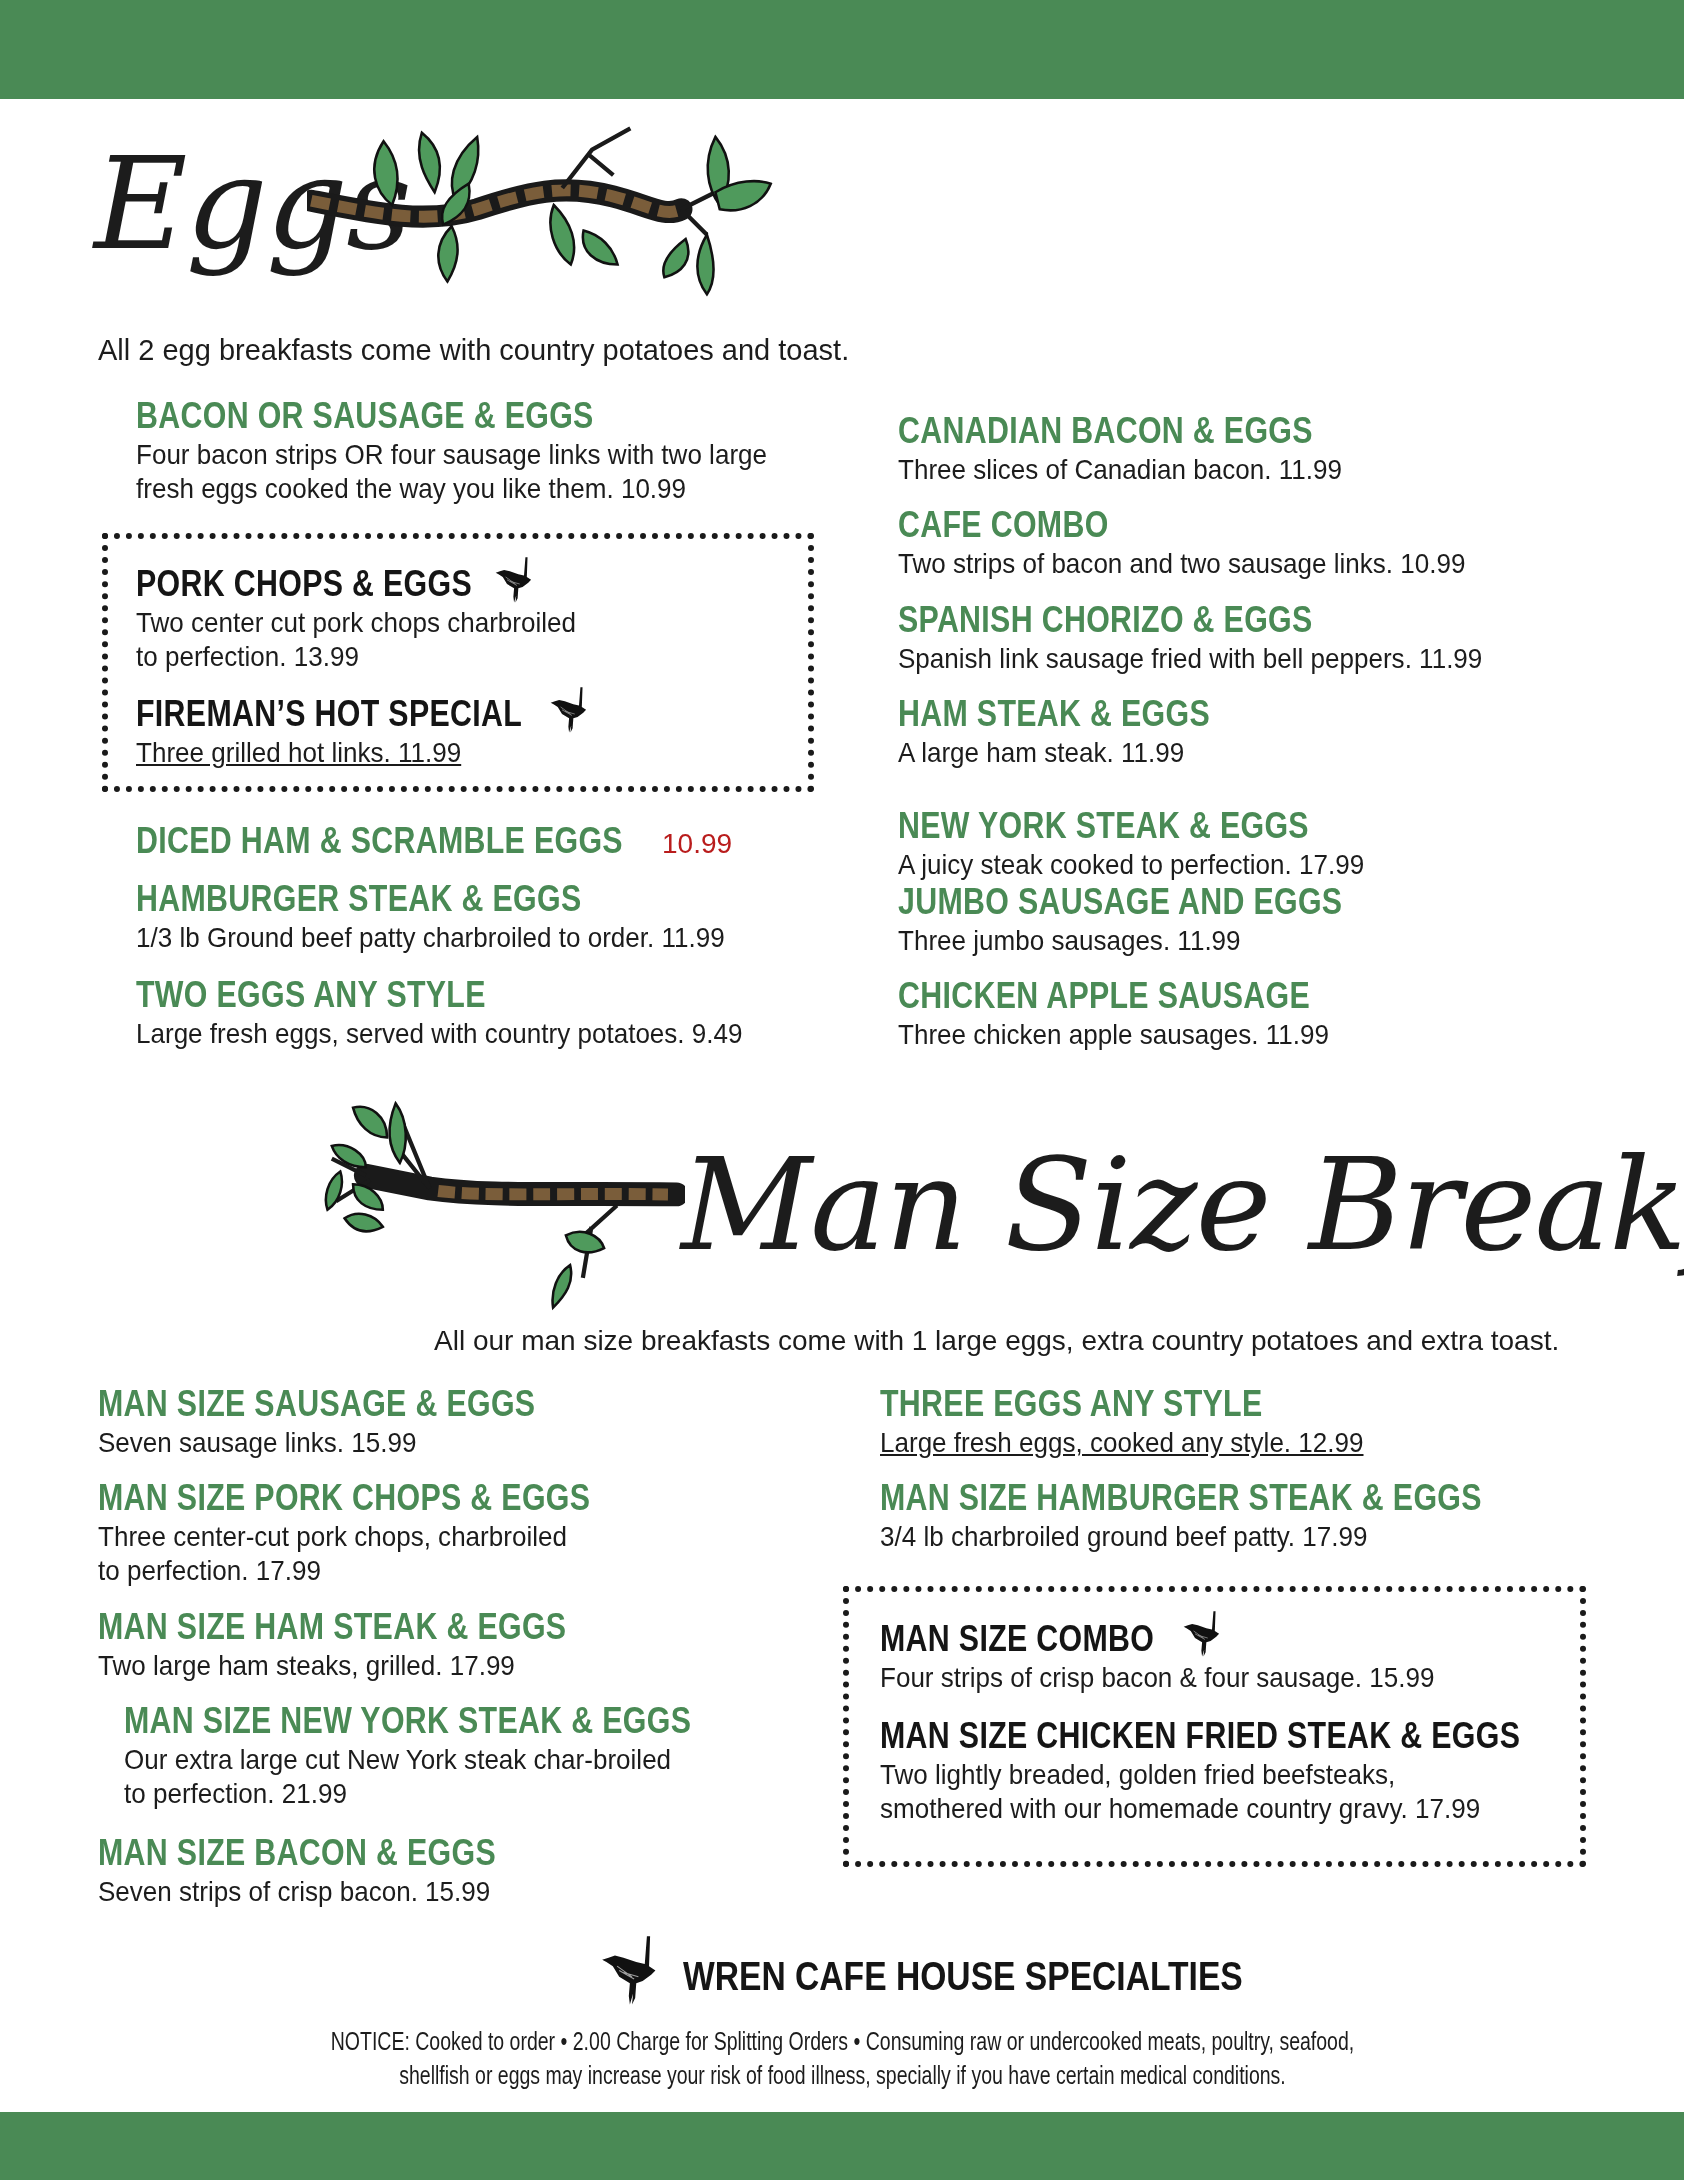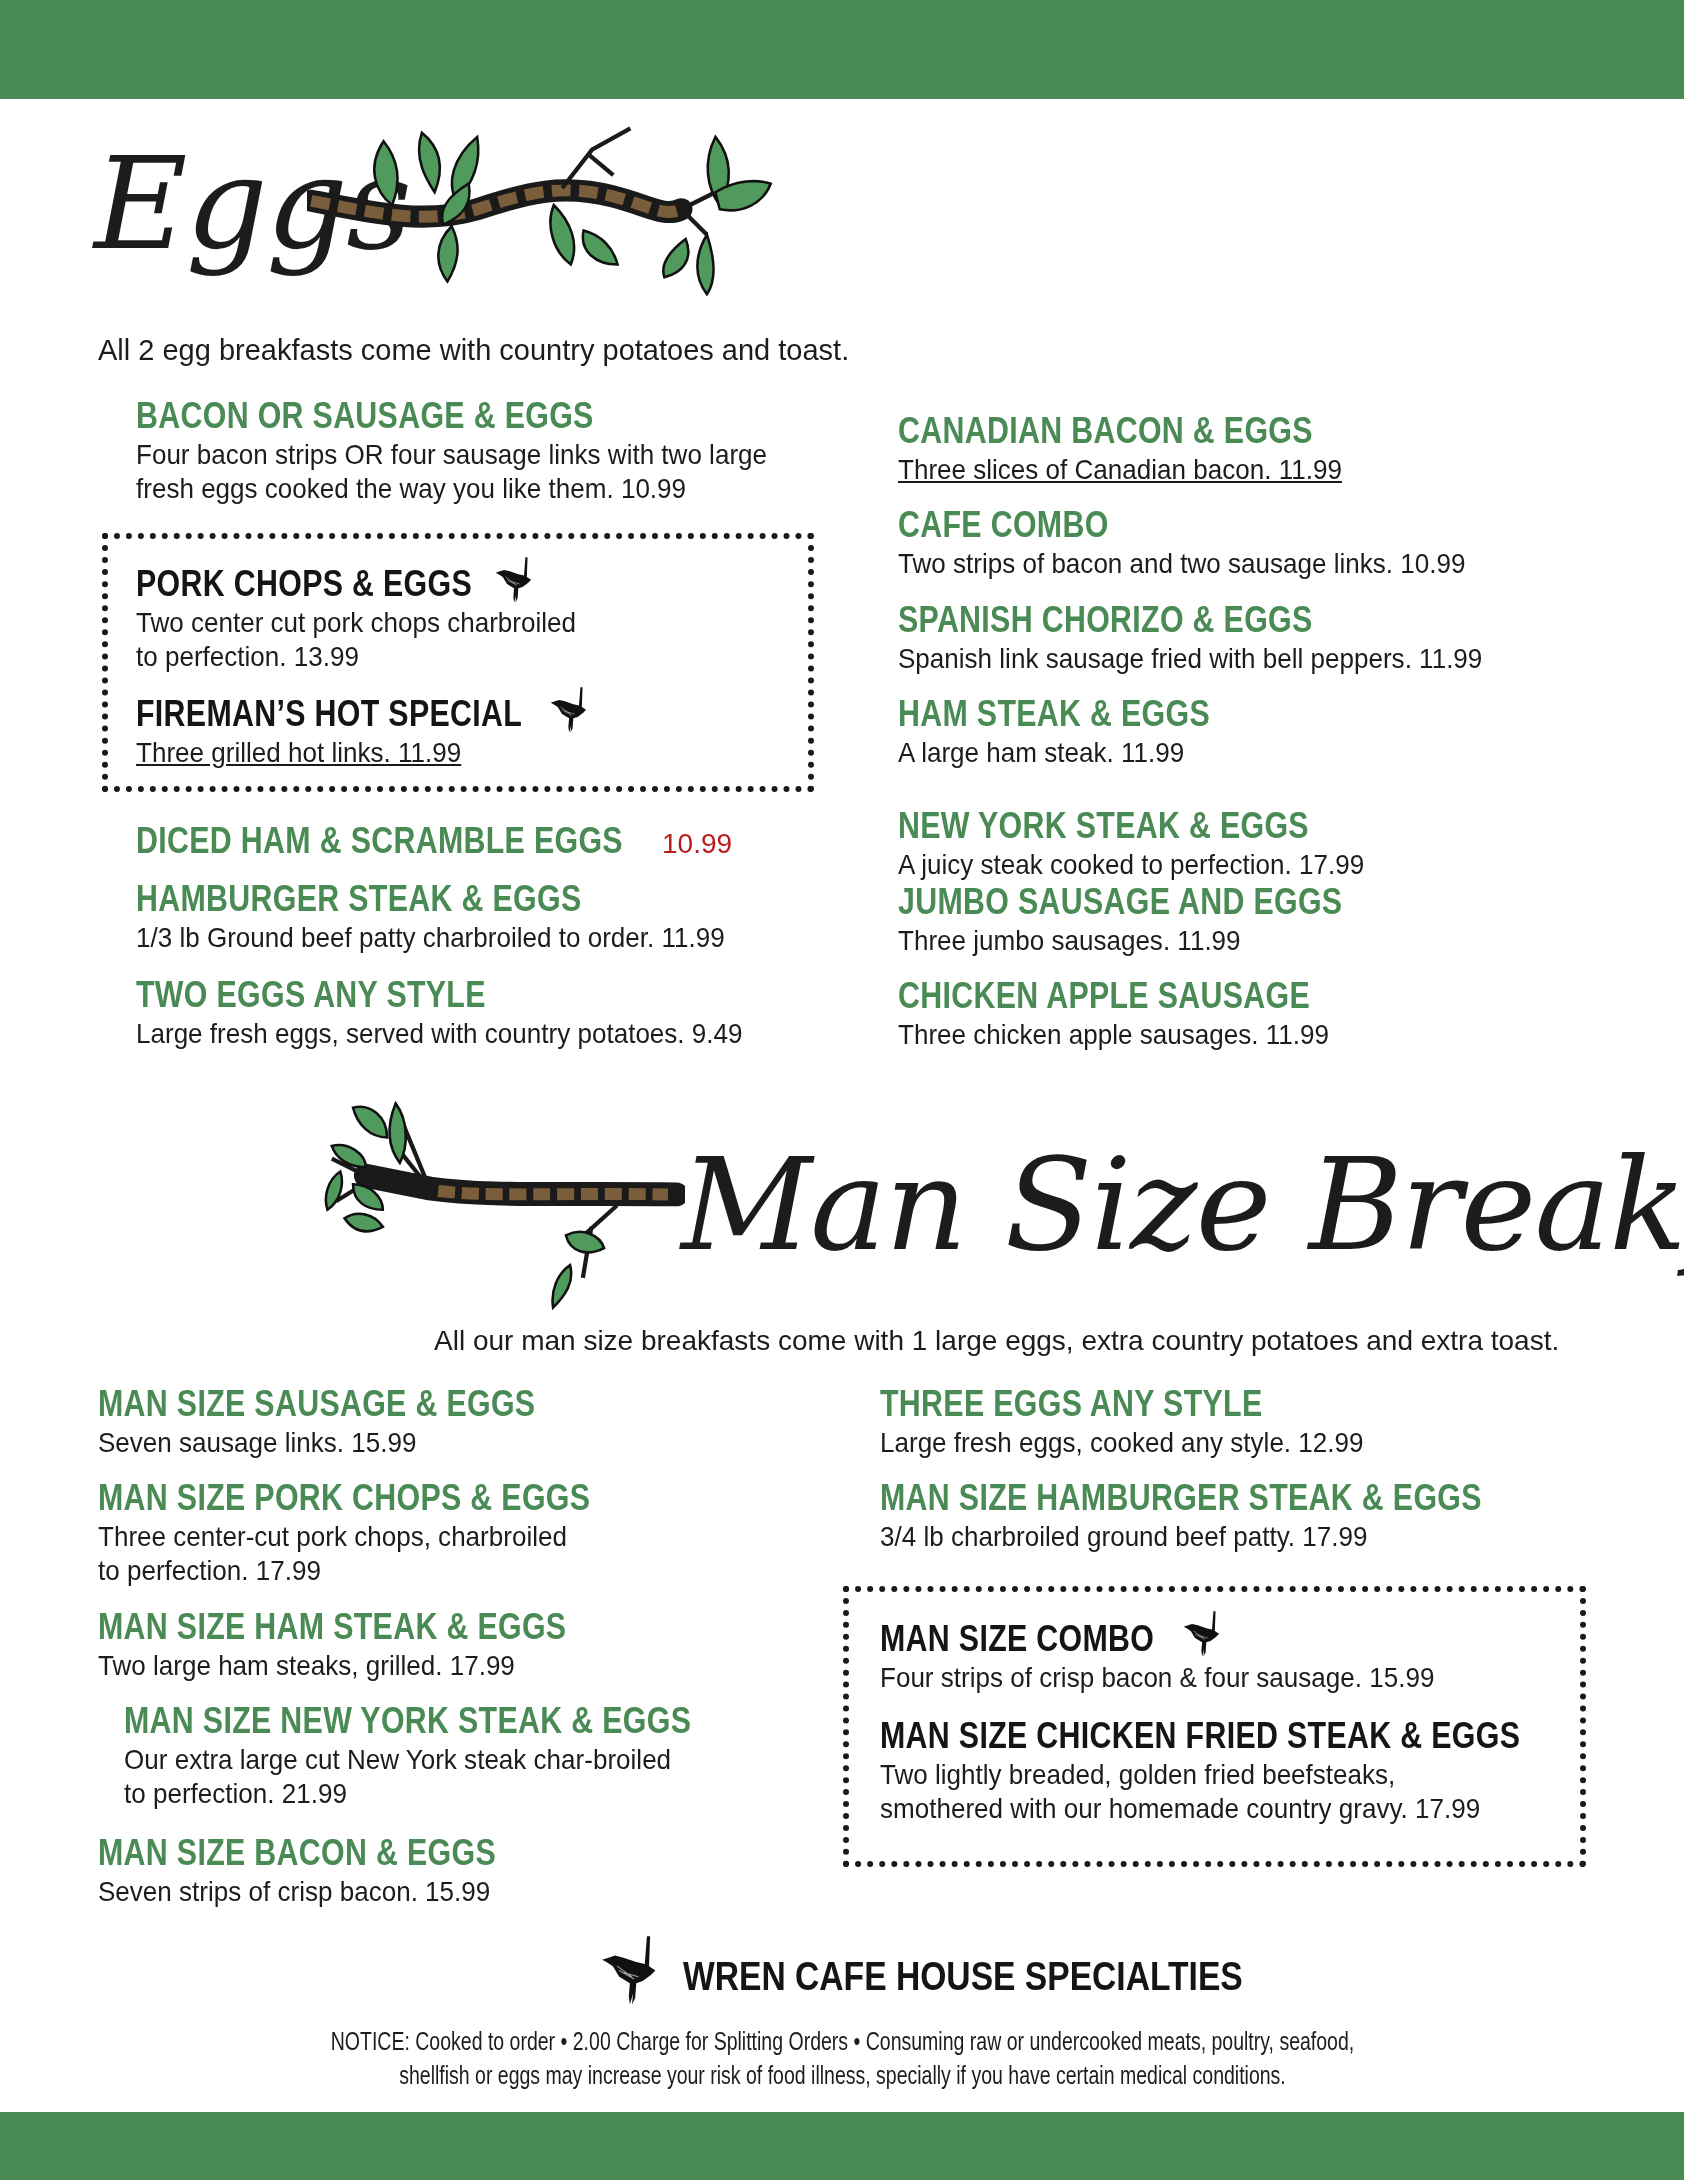--- a/index.html
+++ b/index.html
@@ -97,21 +97,21 @@
 <div class="item" style="left:136px; top:877px;">
   <div class="name">HAMBURGER STEAK &amp; EGGS</div>
   <div class="desc">1/3 lb Ground beef patty charbroiled to order.  11.99</div>
 </div>
 
 <div class="item" style="left:136px; top:973px;">
   <div class="name">TWO EGGS ANY STYLE</div>
   <div class="desc">Large fresh eggs, served with country potatoes.  9.49</div>
 </div>
 
-<div class="item" style="left:898px; top:409px;text-decoration:underline;">
+<div class="item" style="left:898px; top:409px;">
   <div class="name">CANADIAN BACON &amp; EGGS</div>
   <div class="desc">Three slices of Canadian bacon.  11.99</div>
 </div>
 <div class="item" style="left:898px; top:503px;">
   <div class="name">CAFE COMBO</div>
   <div class="desc">Two strips of bacon and two sausage links.  10.99</div>
 </div>
 <div class="item" style="left:898px; top:598px;">
   <div class="name">SPANISH CHORIZO &amp; EGGS</div>
   <div class="desc">Spanish link sausage fried with bell peppers.  11.99</div>
@@ -169,21 +169,21 @@
 <div class="item" style="left:98px; top:1699px;margin-left:26px;">
   <div class="name">MAN SIZE NEW YORK STEAK &amp; EGGS</div>
   <div class="desc">Our extra large cut New York steak char-broiled
 to perfection.  21.99</div>
 </div>
 <div class="item" style="left:98px; top:1831px;">
   <div class="name">MAN SIZE BACON &amp; EGGS</div>
   <div class="desc">Seven strips of crisp bacon.  15.99</div>
 </div>
 
-<div class="item" style="left:880px; top:1382px;">
+<div class="item" style="left:880px; top:1382px;text-decoration:underline;">
   <div class="name">THREE EGGS ANY STYLE</div>
   <div class="desc">Large fresh eggs, cooked any style.  12.99</div>
 </div>
 <div class="item" style="left:880px; top:1476px;">
   <div class="name">MAN SIZE HAMBURGER STEAK &amp; EGGS</div>
   <div class="desc">3/4 lb charbroiled ground beef patty.  17.99</div>
 </div>
 
 <div class="dotbox" style="left:843px; top:1586px; width:743px; height:281px;"></div>
 

